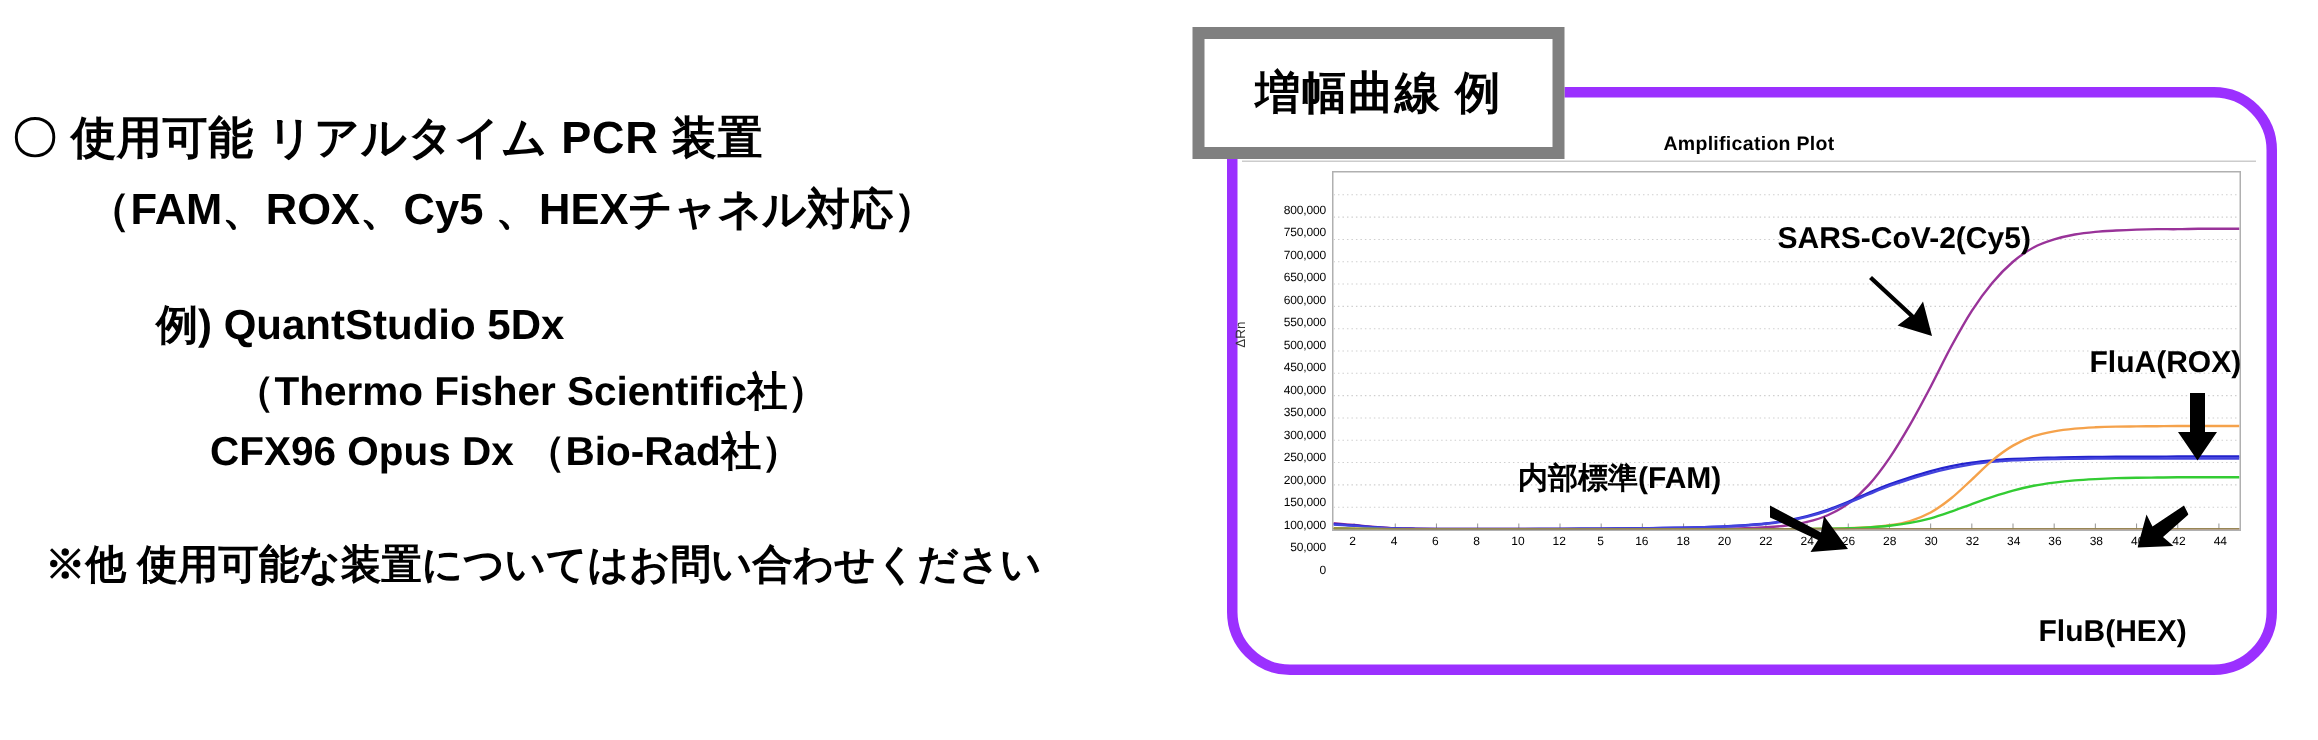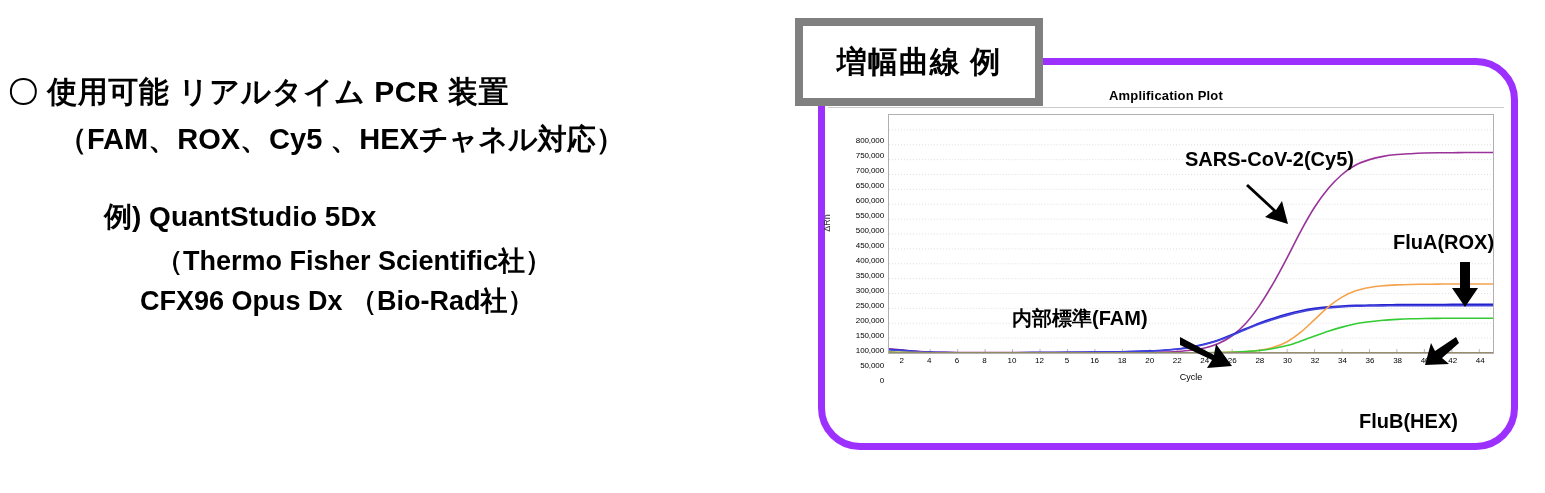--- a/index.html
+++ b/index.html
@@ -190,20 +190,21 @@
 </style>
 </head>
 <body>
 
 <div id="left-panel">
   <div class="txt" id="line-heading">〇 使用可能 リアルタイム PCR 装置</div>
   <div class="txt" id="line-channels">（FAM、ROX、Cy5 、HEXチャネル対応）</div>
   <div class="txt" id="line-example">例) QuantStudio 5Dx</div>
   <div class="txt" id="line-thermo">（Thermo Fisher Scientific社）</div>
   <div class="txt" id="line-cfx">CFX96 Opus Dx    （Bio-Rad社）</div>
+  <div class="txt" id="line-note">※他 使用可能な装置についてはお問い合わせください</div>
 </div>
 
 <div id="chart-card"></div>
 
 <div id="title-box">
   <span id="title-box-label">増幅曲線 例</span>
 </div>
 
 <div id="chart-panel">
   <div id="chart-title">Amplification Plot</div>
@@ -298,21 +299,20 @@
       <div class="xtick" style="left: 371.864px;">28</div>
       <div class="xtick" style="left: 399.409px;">30</div>
       <div class="xtick" style="left: 426.955px;">32</div>
       <div class="xtick" style="left: 454.5px;">34</div>
       <div class="xtick" style="left: 482.045px;">36</div>
       <div class="xtick" style="left: 509.591px;">38</div>
       <div class="xtick" style="left: 537.136px;">40</div>
       <div class="xtick" style="left: 564.682px;">42</div>
       <div class="xtick" style="left: 592.227px;">44</div>
     </div>
-  <div id="x-axis-title">Cycle</div>
 </div>
 
 <div class="annot" id="annot-cy5">SARS-CoV-2(Cy5)</div>
 <div class="annot" id="annot-rox">FluA(ROX)</div>
 <div class="annot" id="annot-fam">内部標準(FAM)</div>
 <div class="annot" id="annot-hex">FluB(HEX)</div>
 
 <svg class="arrow-svg" id="arrow-cy5" width="48" height="44" viewBox="0 0 48 44">
   <path d="M2 2 L30 28 L36 19 L42 42 L19 35 L27 29 L0 4 Z" fill="#000000"></path>
 </svg>

